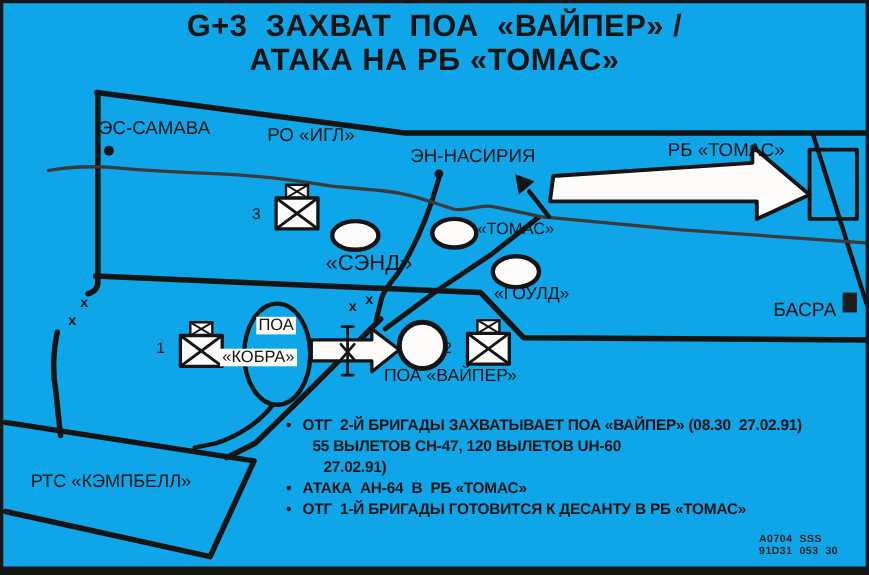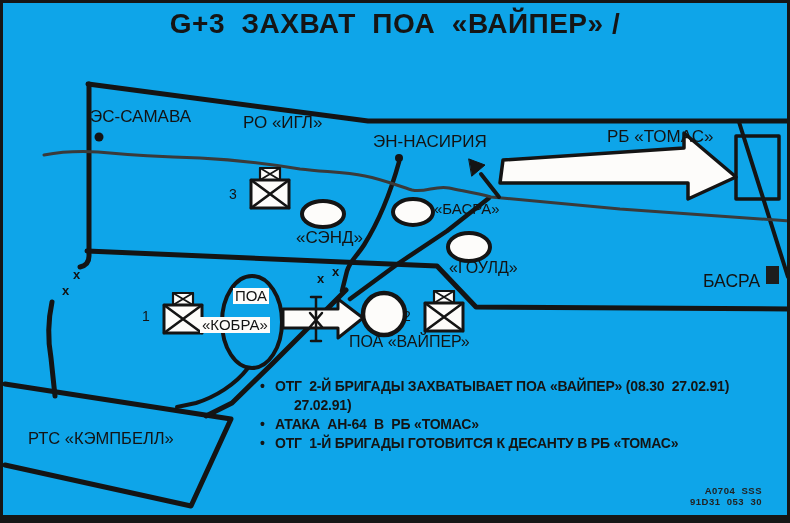--- a/index.html
+++ b/index.html
@@ -18,31 +18,32 @@
   .lbl{position:absolute;font-weight:400;white-space:pre;z-index:20;line-height:1.05;color:#131313;}
   .lbl.bg{background:#fdfcfa;padding:0 2px;}
   .xmark{position:absolute;font-weight:700;font-size:13px;z-index:21;color:#131313;}
   
   #notes{position:absolute;left:258px;top:377px;width:530px;z-index:25;}
   .note{position:relative;font-weight:700;font-size:14px;line-height:19px;letter-spacing:-.2px;white-space:pre;padding-left:17px;color:#141414;}
   .note.b::before{content:"•";position:absolute;left:2px;top:0;font-size:14px;}
   .note.c1{padding-left:26px;}
   .note.c2{padding-left:36px;}
   
-  #stamp{position:absolute;right:28px;top:486px;text-align:right;z-index:25;}
+  #stamp{position:absolute;right:28px;top:486px;text-align:left;z-index:25;}
   .stamp-line{font-weight:700;font-size:9.5px;line-height:10.5px;letter-spacing:.5px;white-space:pre;color:#222;}
 </style>
 </head>
 <body>
 
 <div id="page">
   <div class="frame"></div>
 
   <div id="title">
     <div class="title-line">G+3  ЗАХВАТ  ПОА  «ВАЙПЕР» /</div>
+    <div class="title-line">АТАКА НА РБ «ТОМАС»</div>
   </div>
 
   <svg id="map-svg" width="790" height="523" viewBox="0 0 790 523" fill="none" stroke="#141414" stroke-linecap="round" stroke-linejoin="round">
     <defs>
       <g id="unit-sym">
         <rect x="-10" y="-26" width="20" height="12" fill="#fdfcfa" stroke-width="2.2"></rect>
         <path d="M -10 -26 L 10 -14 M 10 -26 L -10 -14" stroke-width="1.8"></path>
         <path d="M -4 -12.5 L 0 -8.5 L 4 -12.5" stroke-width="2"></path>
         <rect x="-19" y="-14" width="38" height="28" fill="#fdfcfa" stroke-width="3"></rect>
         <path d="M -19 -14 L 19 14 M 19 -14 L -19 14" stroke-width="2.6"></path>
@@ -92,40 +93,41 @@
 
     <circle cx="99" cy="137" r="4.5" fill="#141414" stroke="none"></circle>
     <circle cx="399" cy="158" r="4" fill="#141414" stroke="none"></circle>
     <rect x="766" y="266" width="13" height="18" fill="#1d1d1d" stroke="none"></rect>
   </svg>
 
   <div class="lbl" style="left:90px;top:108px;font-size:17px;">ЭС-САМАВА</div>
   <div class="lbl" style="left:243px;top:114px;font-size:17px;">РО «ИГЛ»</div>
   <div class="lbl" style="left:373px;top:133px;font-size:17px;">ЭН-НАСИРИЯ</div>
   <div class="lbl" style="left:607px;top:128px;font-size:17px;">РБ «ТОМАС»</div>
-  <div class="lbl" style="left:434px;top:201px;font-size:15px;">«БАСРА»</div>
-  <div class="lbl" style="left:296px;top:229px;font-size:17px;">«СЭНД»</div>
+  <div class="lbl" style="left:434px;top:201px;font-size:15px;">«ТОМАС»</div>
+  <div class="lbl" style="left:296px;top:229px;font-size:20px;">«СЭНД»</div>
   <div class="lbl" style="left:449px;top:260px;font-size:16px;">«ГОУЛД»</div>
   <div class="lbl" style="left:703px;top:272px;font-size:17.5px;">БАСРА</div>
   <div class="lbl bg" style="left:233px;top:288px;font-size:15px;">ПОА</div>
   <div class="lbl bg" style="left:200px;top:306px;font-size:15px;margin-top:11px;">«КОБРА»</div>
   <div class="lbl" style="left:349px;top:334px;font-size:16px;">ПОА «ВАЙПЕР»</div>
   <div class="lbl" style="left:28px;top:430px;font-size:16.5px;">РТС «КЭМПБЕЛЛ»</div>
 
   <div class="lbl" style="left:229px;top:187px;font-size:14px;">3</div>
   <div class="lbl" style="left:142px;top:309px;font-size:14px;">1</div>
   <div class="lbl" style="left:403px;top:309px;font-size:14px;">2</div>
 
   <span class="xmark" style="left:73px;top:267px;">x</span>
   <span class="xmark" style="left:62px;top:283px;">x</span>
   <span class="xmark" style="left:317px;top:271px;">x</span>
   <span class="xmark" style="left:332px;top:264px;">x</span>
 
   <div id="notes">
     <div class="note b">ОТГ  2-Й БРИГАДЫ ЗАХВАТЫВАЕТ ПОА «ВАЙПЕР» (08.30  27.02.91)</div>
+    <div class="note c1">55 ВЫЛЕТОВ CH-47, 120 ВЫЛЕТОВ UH-60</div>
     <div class="note c2">27.02.91)</div>
     <div class="note b">АТАКА  AH-64  В  РБ «ТОМАС»</div>
     <div class="note b">ОТГ  1-Й БРИГАДЫ ГОТОВИТСЯ К ДЕСАНТУ В РБ «ТОМАС»</div>
   </div>
 
   <div id="stamp">
     <div class="stamp-line">A0704  SSS</div>
     <div class="stamp-line">91D31  053  30</div>
   </div>
 </div>

